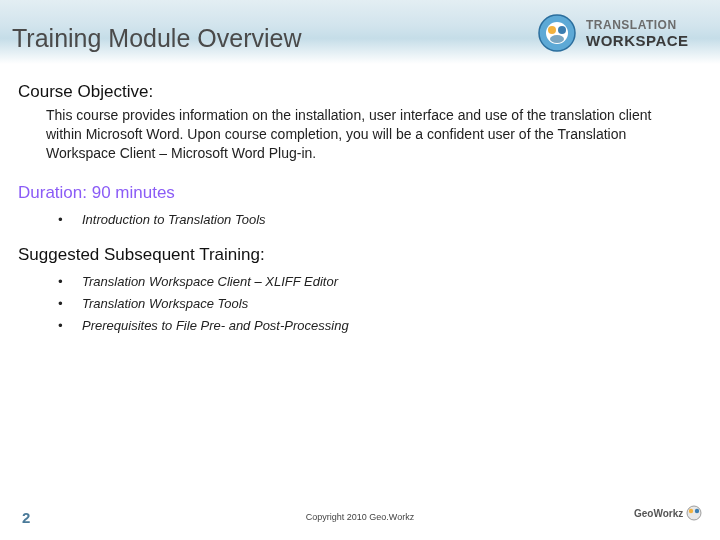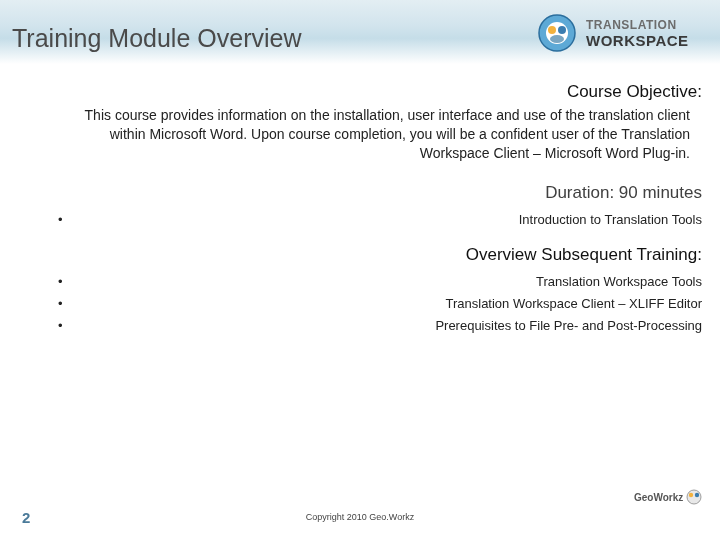--- a/index.html
+++ b/index.html
@@ -32,45 +32,45 @@
   .brand {
     position: absolute;
     right: 14px;
     top: 14px;
     display: flex;
     align-items: center;
     gap: 10px;
   }
   .content {
     padding: 22px 18px 0 18px;
-    text-align: right;
   }
   .sec-title {
     font-size: 17px;
     color: #111;
     margin-bottom: 4px;
     margin-top: 14px;
   }
   .sec-title.first { margin-top: 0; }
   .body-text {
     font-size: 14px;
     color: #222;
     line-height: 1.35;
     margin-left: 28px;
     margin-right: 12px;
   }
   .duration {
     font-size: 17px;
-    color: #404040;
+    color: #8b5cf6;
     margin-top: 20px;
   }
   ul.course-list {
     list-style: none;
     margin-left: 40px;
     margin-top: 6px;
+    font-style: italic;
   }
   ul.course-list li {
     font-size: 13px;
     color: #222;
     line-height: 1.7;
     position: relative;
     padding-left: 24px;
   }
   ul.course-list li::before {
     content: "•";
@@ -99,21 +99,21 @@
     left: 0;
     right: 0;
     bottom: 8px;
     text-align: center;
     font-size: 9px;
     color: #444;
   }
   .footer-logo {
     position: absolute;
     right: 16px;
-    bottom: 20px;
+    bottom: 4px;
   }
   .brand-top-text { font-size: 12px; fill: #6c6c6c; font-weight: 600; letter-spacing: 0.5px; }
   .brand-bot-text { font-size: 15px; fill: #3a3a3a; font-weight: 600; letter-spacing: 0.5px; }
 </style>
 </head>
 <body>
 
 <div class="header-band">
   <div class="slide-title">Training Module Overview</div>
   <div class="brand">
@@ -136,24 +136,24 @@
 
   <div class="sec-title first">Course Objective:</div>
   <div class="body-text">This course provides information on the installation, user interface and use of the translation client within Microsoft Word. Upon course completion, you will be a confident user of the Translation Workspace Client – Microsoft Word Plug-in.</div>
 
   <div class="duration">Duration: 90 minutes</div>
 
   <ul class="course-list">
     <li>Introduction to Translation Tools</li>
   </ul>
 
-  <div class="sec-title">Overview Subsequent Training:</div>
+  <div class="sec-title">Suggested Subsequent Training:</div>
   <ul class="course-list">
+    <li>Translation Workspace Client – XLIFF Editor</li>
     <li>Translation Workspace Tools</li>
-    <li>Translation Workspace Client – XLIFF Editor</li>
     <li>Prerequisites to File Pre- and Post-Processing</li>
   </ul>
 
 </div>
 
 <div class="footer">
   <div class="page-num">2</div>
   <div class="copyright">Copyright 2010 Geo.Workz</div>
   <div class="footer-logo">
     <svg width="70" height="18" viewBox="0 0 70 18">

